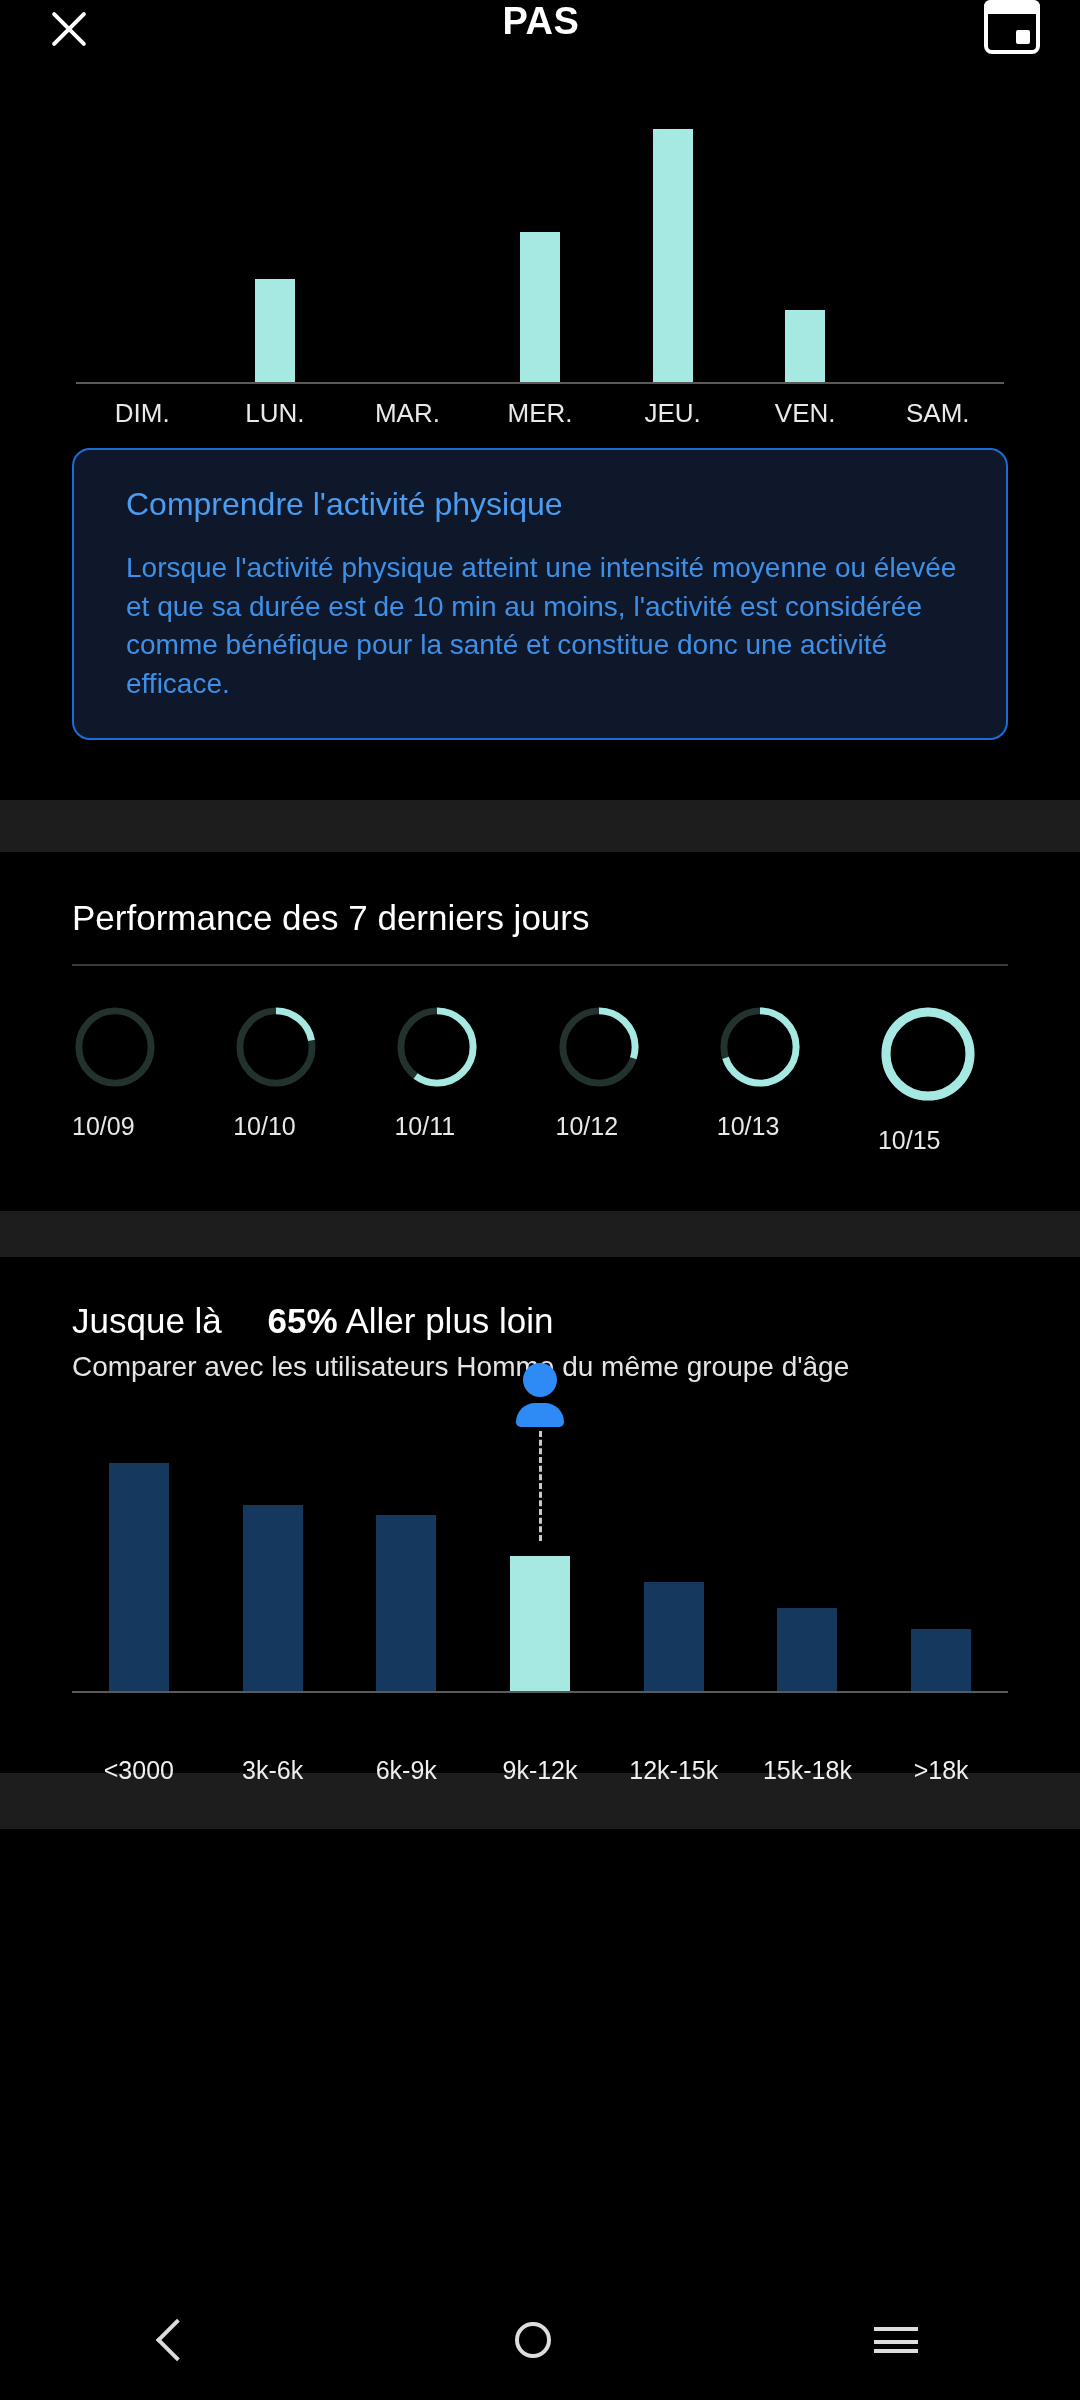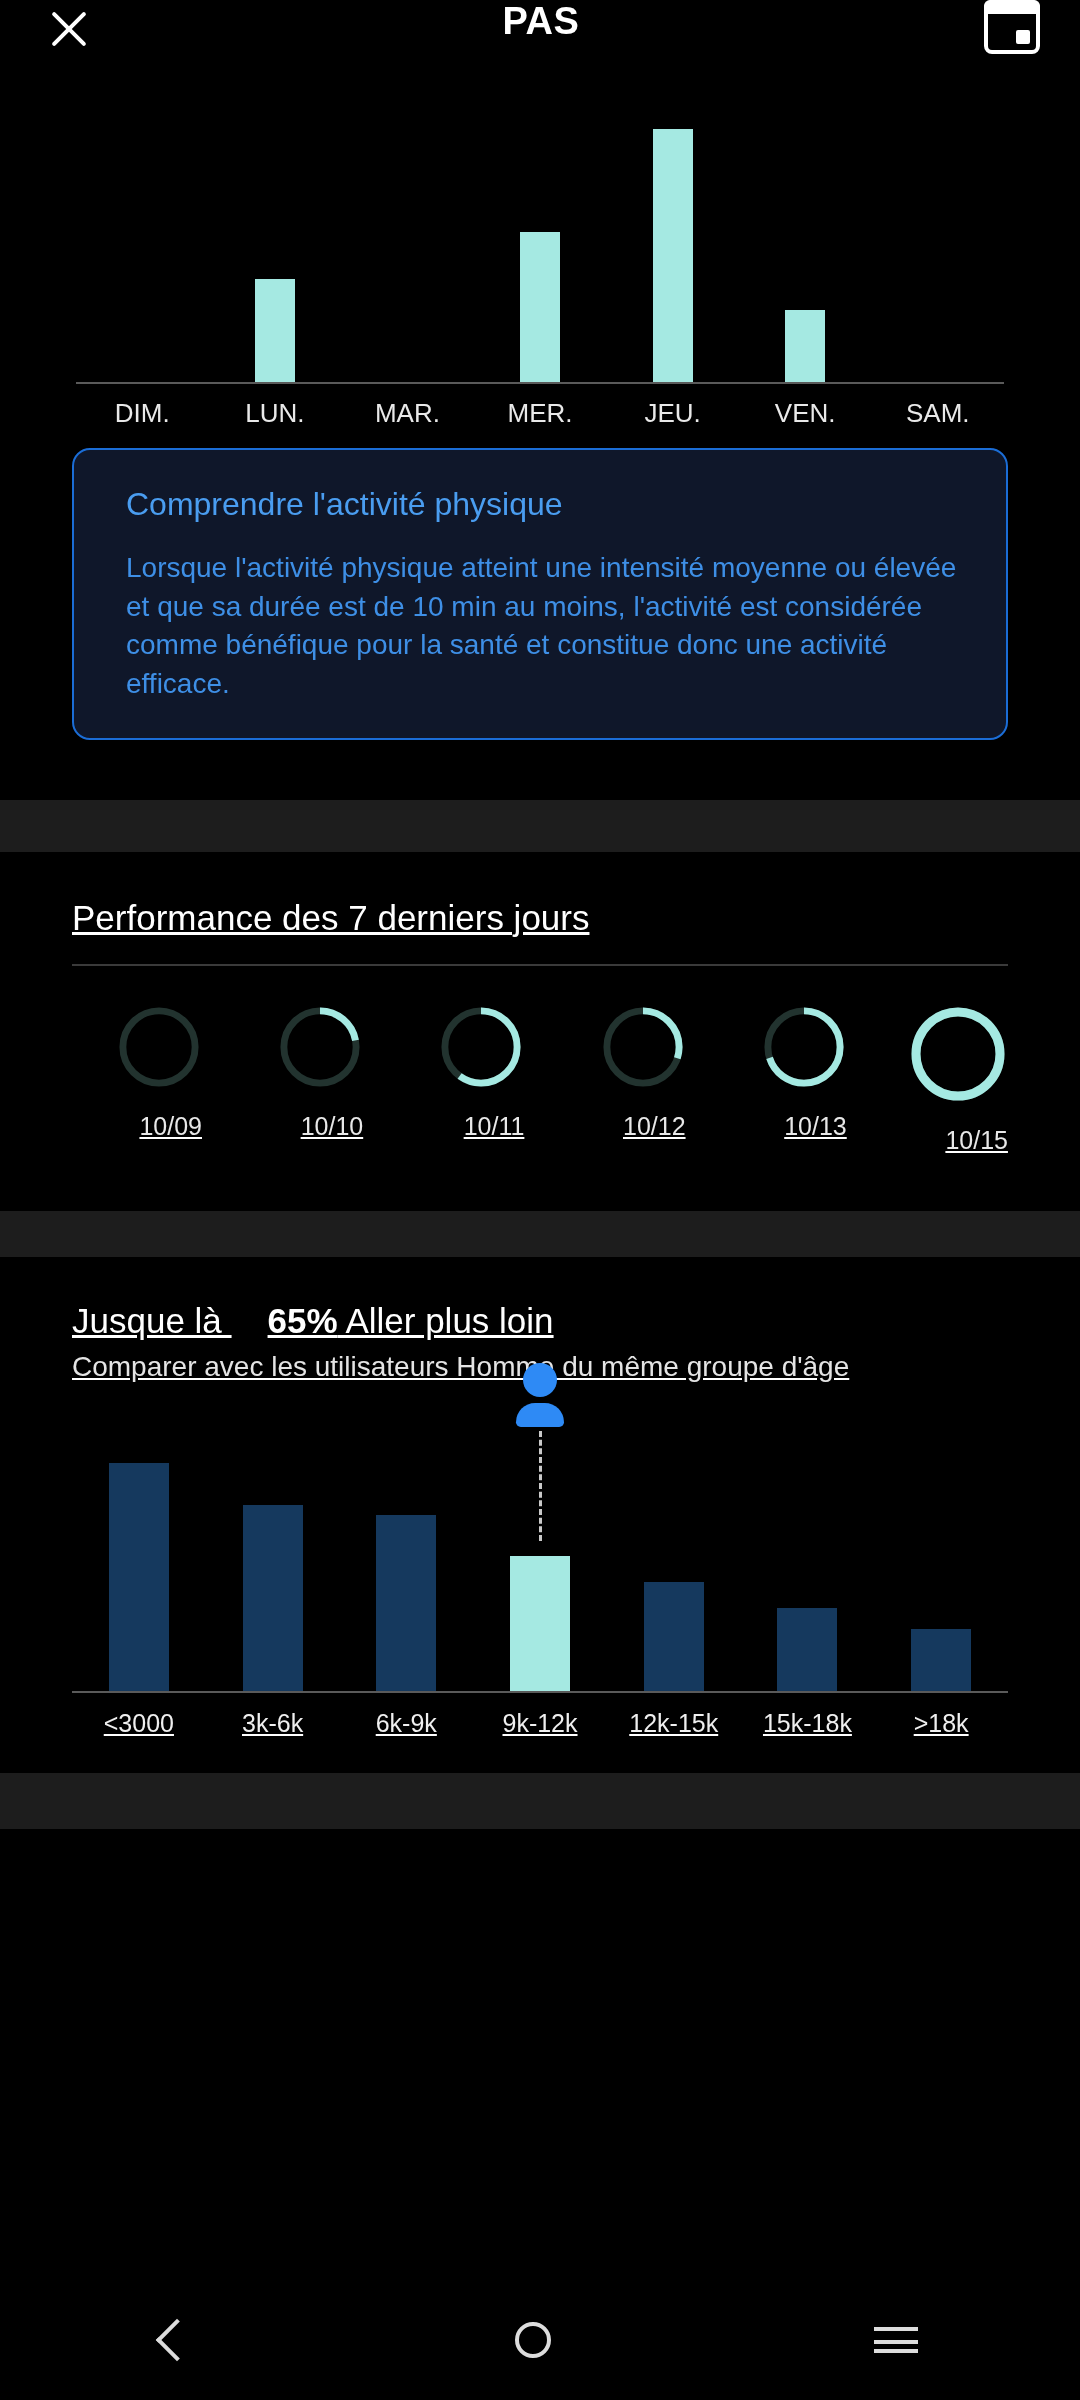--- a/index.html
+++ b/index.html
@@ -68,39 +68,39 @@
     background: #0f172a;
   }
   .infocard h3 { color: #4a9df0; font-size: 32px; font-weight: 400; margin-bottom: 26px; }
   .infocard p { color: #3e8fe6; font-size: 28px; line-height: 1.38; }
 
   
   .gap { height: 52px; background: #1d1d1d; }
   .gap.small { height: 46px; }
 
   
-  .section { padding: 0 72px; text-decoration: underline; }
+  .section { padding: 0 72px; }
   .sec-title { font-size: 35px; font-weight: 400; padding: 46px 0 26px 0; }
   .divider { height: 2px; background: #3a3a3a; }
   .rings { display: flex; justify-content: space-between; padding: 38px 0 0 0; }
-  .ring-wrap { display: flex; flex-direction: column; align-items: flex-end; width: 130px; }
+  .ring-wrap { display: flex; flex-direction: column; align-items: flex-start; width: 130px; }
   .ring-label { font-size: 25px; color: #e8e8e8; margin-top: 22px; }
 
   
   .cmp-title { font-size: 35px; padding: 44px 0 10px 0; font-weight: 400; }
   .cmp-title b { font-weight: 700; margin-left: 36px; }
   .cmp-sub { font-size: 28px; color: #e4e4e4; padding-bottom: 8px; }
   .cmp-chart { position: relative; height: 300px; margin-top: 42px; }
   .cmp-plot { position: relative; height: 258px; display: flex; align-items: flex-end; }
   .cmp-col { flex: 1; display: flex; justify-content: center; align-items: flex-end; height: 100%; position: relative; }
   .cmp-bar { width: 60px; background: #15395e; }
   .cmp-bar.hl { background: #a5e9e2; }
   .cmp-axis { height: 2px; background: #5a5a5a; }
   .cmp-labels { display: flex; padding-top: 16px; }
-  .cmp-labels span { flex: 1; text-align: center; font-size: 25px; color: #efefef; }
+  .cmp-labels span { flex: 1; text-align: center; font-size: 25px; color: #efefef; margin-top: 47px; }
   .marker { position: absolute; left: 50%; transform: translateX(-50%); bottom: 150px;
             display: flex; flex-direction: column; align-items: center; }
   .marker .head { width: 34px; height: 34px; border-radius: 50%; background: #2e8af5; }
   .marker .body { width: 48px; height: 24px; border-radius: 24px 24px 6px 6px; background: #2e8af5; margin-top: 6px; }
   .marker .stem { width: 0; border-left: 3px dashed #c9c9c9; height: 110px; margin-top: 4px; }
 
   
   .bottom-gap { height: 56px; background: #1d1d1d; }
   .navbar { position: absolute; bottom: 0; left: 0; width: 1080px; height: 120px;
             background: #000; display: flex; align-items: center; justify-content: space-around; }

